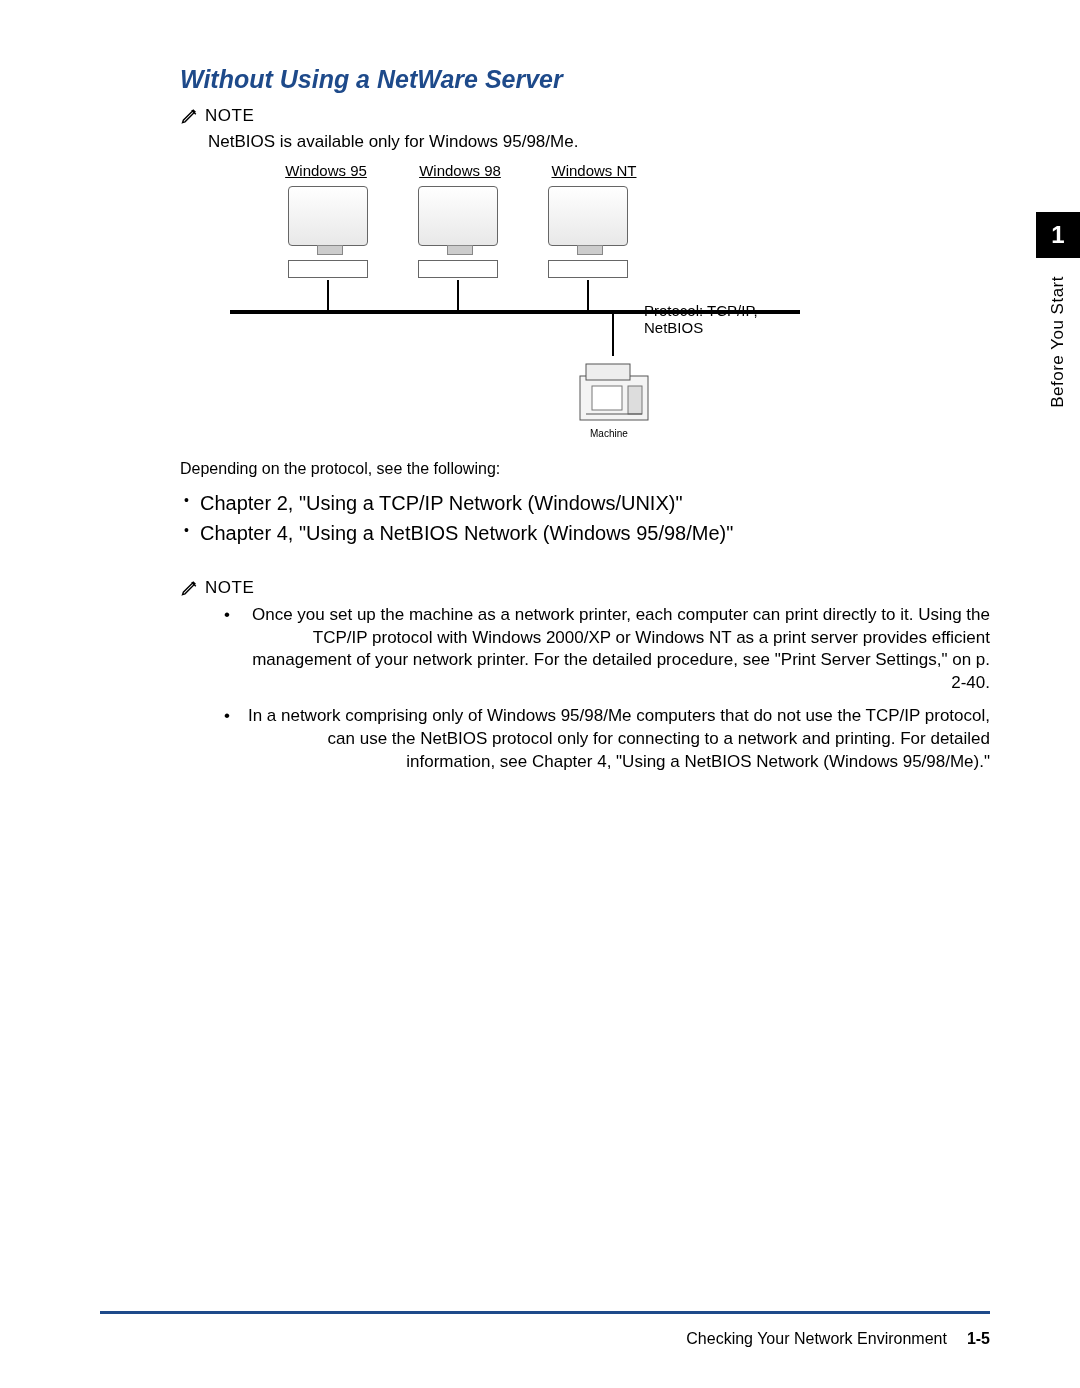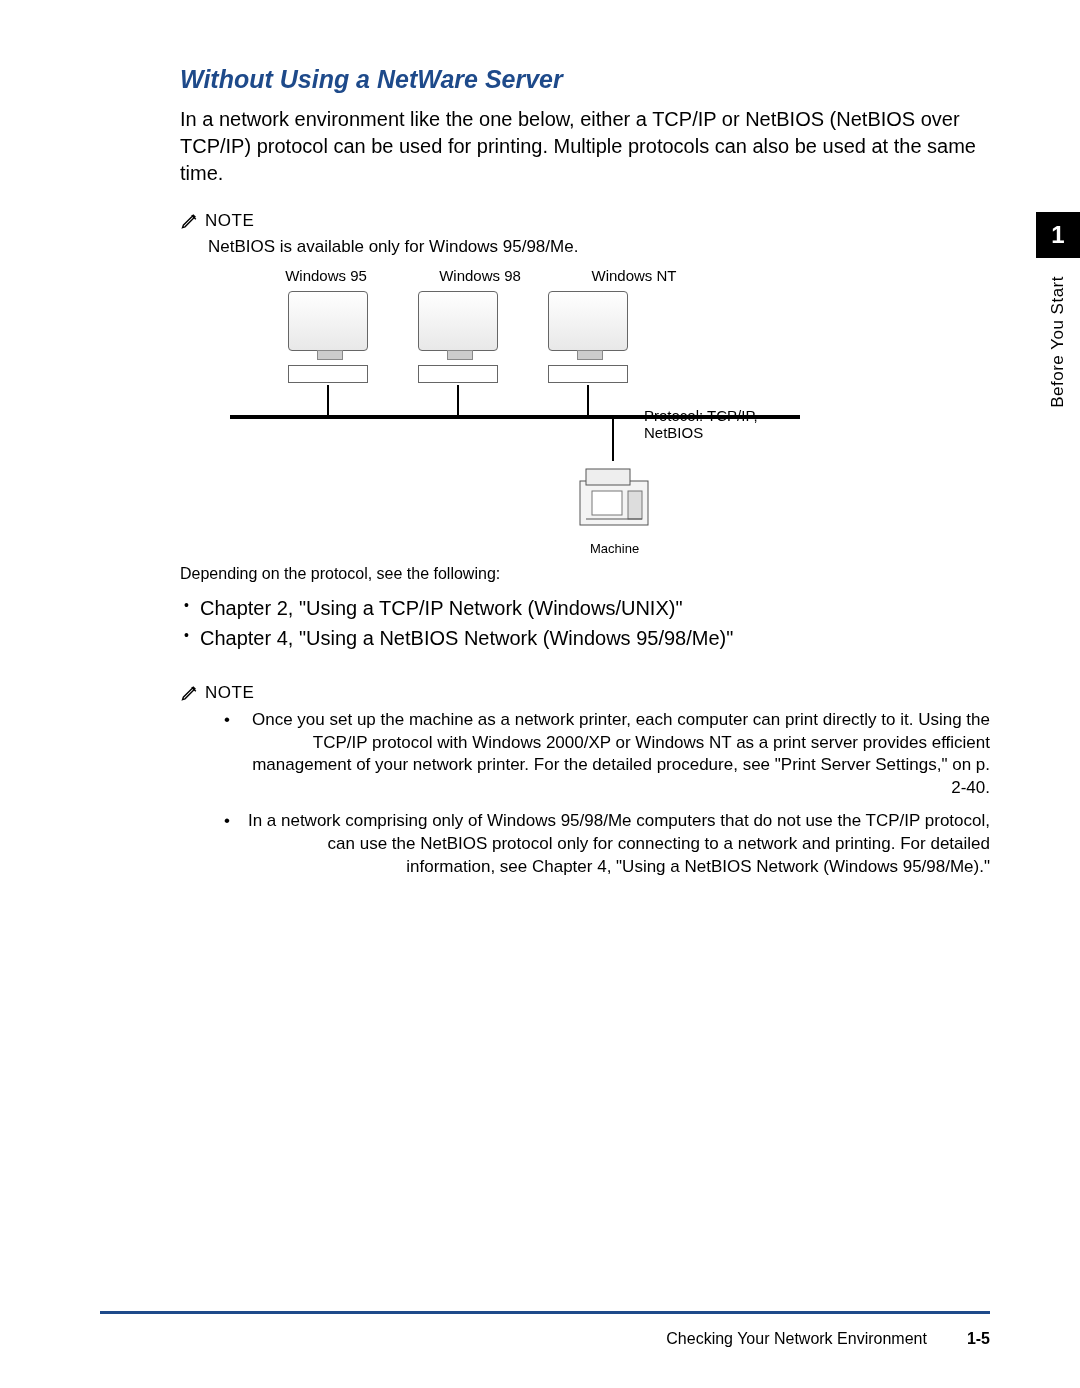--- a/index.html
+++ b/index.html
@@ -49,22 +49,23 @@
   }
   .diagram-area {
     height: 280px;
     position: relative;
     margin-bottom: 16px;
     margin-left: 40px;
     width: 560px;
   }
   .os-labels {
     position: absolute; top: 0; left: 60px;
-    display: flex; gap: 62px;
+    display: flex; gap: 42px;
     font-size: 15px;
+    text-decoration: underline;
   }
   .os-labels span { width: 92px; text-align: center; }
   .monitor {
     position: absolute;
     width: 80px; height: 60px;
     border: 1.5px solid #666;
     border-radius: 4px;
     background: linear-gradient(#fff, #e8e8e8);
     top: 24px;
   }
@@ -106,22 +107,22 @@
     width: 2px; height: 42px;
     background: #000;
   }
   .printer {
     position: absolute;
     top: 194px; left: 354px;
     width: 80px; height: 70px;
   }
   .machine-label {
     position: absolute;
-    top: 274px; left: 370px;
-    font-size: 13px;
+    top: 266px; left: 370px;
+    font-size: 10px;
   }
   .body-text {
     font-size: 16px;
     line-height: 1.35;
     margin-bottom: 8px;
   }
   .bullets {
     margin-left: 4px;
     margin-bottom: 30px;
   }
@@ -183,33 +184,32 @@
     bottom: 74px;
     height: 3px;
     background: #1e4a8a;
   }
   .footer {
     position: absolute;
     bottom: 40px;
     right: 90px;
     font-size: 16px;
     display: flex;
-    gap: 40px;
+    gap: 20px;
     align-items: baseline;
   }
   .page-num { font-weight: bold; margin-top: 44px; }
 </style>
 </head>
 <body>
 
 <div class="page">
 
   <h2 class="section-title">Without Using a NetWare Server</h2>
 
-  <p class="intro">In a network environment like the one below, either a TCP/IP or NetBIOS (NetBIOS over TCP/IP) protocol can be used for printing. Multiple protocols can also be used at the same time.</p>
 
   <div class="note-row">
     <span class="note-icon">
       <svg viewBox="0 0 24 24" width="20" height="20">
           <path fill="none" stroke="#000" stroke-width="1.6" d="M3 20l3-1 12-12-2-2L4 17l-1 3zM14 5l5 5"></path>
         </svg>
     </span>
     <span class="note-label">NOTE</span>
   </div>
   <p class="note-text">NetBIOS is available only for Windows 95/98/Me.</p>

